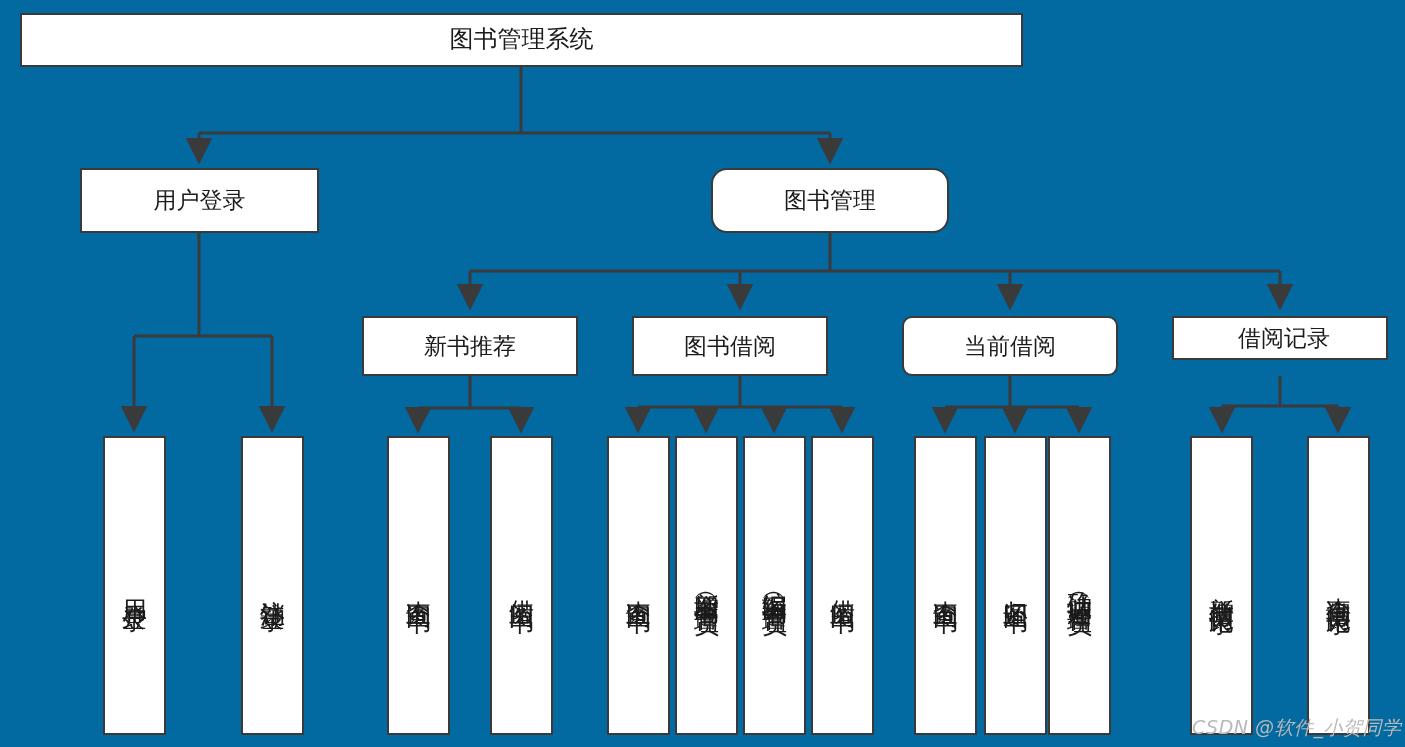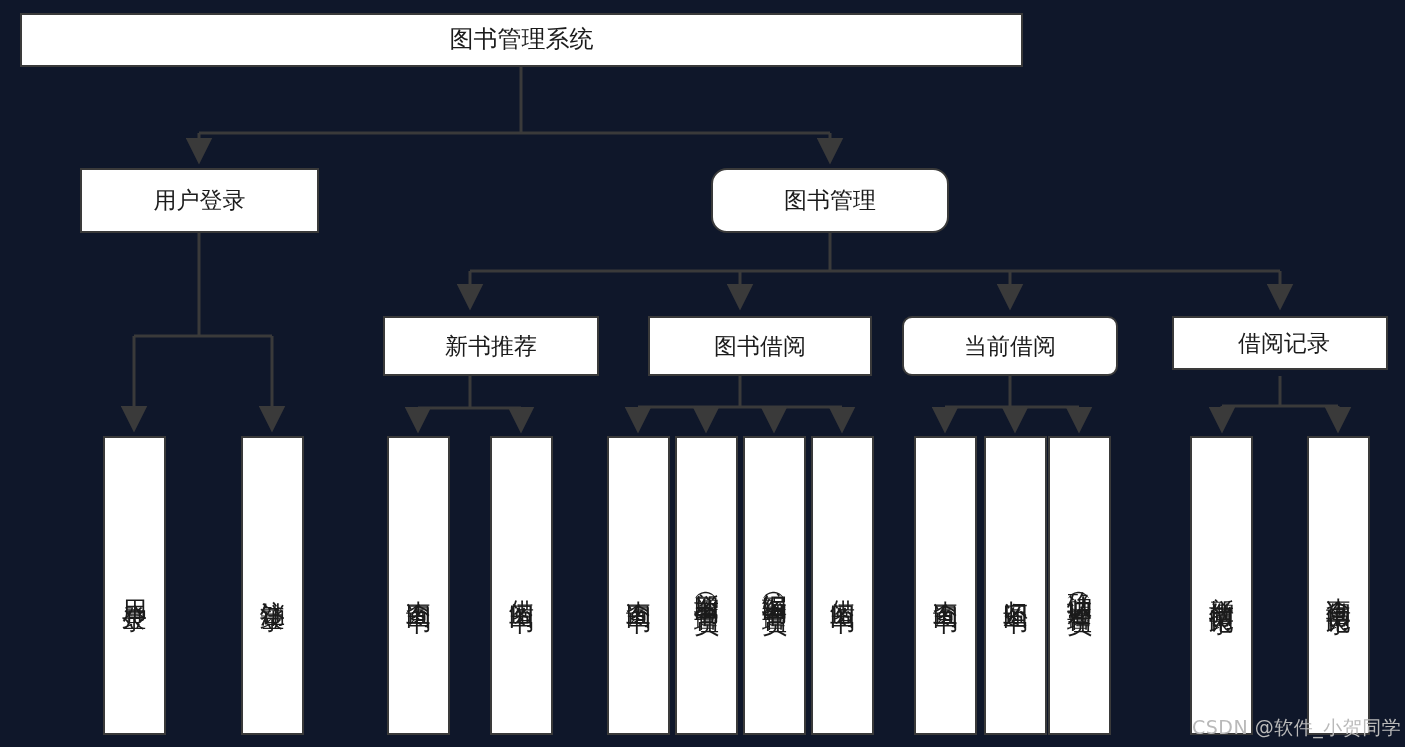--- a/index.html
+++ b/index.html
@@ -8,21 +8,21 @@
     padding: 0;
     background: #ffffff;
   }
   body {
     font-family: "DejaVu Sans", "Liberation Sans", sans-serif;
   }
   #canvas {
     position: relative;
     width: 1405px;
     height: 747px;
-    background: #0f172a;
+    background: #0369a1;
     overflow: hidden;
   }
   svg.wires {
     position: absolute;
     left: 0;
     top: 0;
     width: 1405px;
     height: 747px;
     pointer-events: none;
   }
@@ -61,20 +61,21 @@
     letter-spacing: 3px;
     line-height: 1;
     white-space: nowrap;
   }
   .watermark {
     position: absolute;
     font-size: 19px;
     color: #b9b9b9;
     white-space: nowrap;
     letter-spacing: 0.5px;
+    font-style: italic;
   }
 </style>
 </head>
 <body>
 
 <div id="canvas">
 
   <svg class="wires" viewBox="0 0 1405 747">
     <defs>
       <marker id="arrow" viewBox="0 0 12 12" refX="10" refY="6" markerWidth="9" markerHeight="9" orient="auto-start-reverse">
@@ -129,30 +130,30 @@
     <span class="label">图书管理系统</span>
   </div>
 
   <div class="node h" style="left:80px; top:168px; width:239px; height:65px;">
     <span class="label">用户登录</span>
   </div>
   <div class="node h" style="left:711px; top:168px; width:238px; height:65px;border-radius:16px;">
     <span class="label">图书管理</span>
   </div>
 
-  <div class="node h" style="left:362px; top:316px; width:216px; height:60px;margin-left:21px;">
+  <div class="node h" style="left:362px; top:316px; width:216px; height:60px;">
     <span class="label">新书推荐</span>
   </div>
-  <div class="node h" style="left:632px; top:316px; width:224px; height:60px;margin-left:16px;">
+  <div class="node h" style="left:632px; top:316px; width:196px; height:60px;">
     <span class="label">图书借阅</span>
   </div>
   <div class="node h" style="left:902px; top:316px; width:216px; height:60px;border-radius:10px;">
     <span class="label">当前借阅</span>
   </div>
-  <div class="node h" style="left:1172px; top:316px; width:216px; height:54px;padding-left:8px;">
+  <div class="node h" style="left:1172px; top:316px; width:216px; height:44px;padding-left:8px;">
     <span class="label">借阅记录</span>
   </div>
 
   <div class="node v" style="left:103px; top:436px; width:63px; height:299px;">
     <span class="label">用户登录</span>
   </div>
   <div class="node v" style="left:241px; top:436px; width:63px; height:299px;">
     <span class="label">注销登录</span>
   </div>
 

